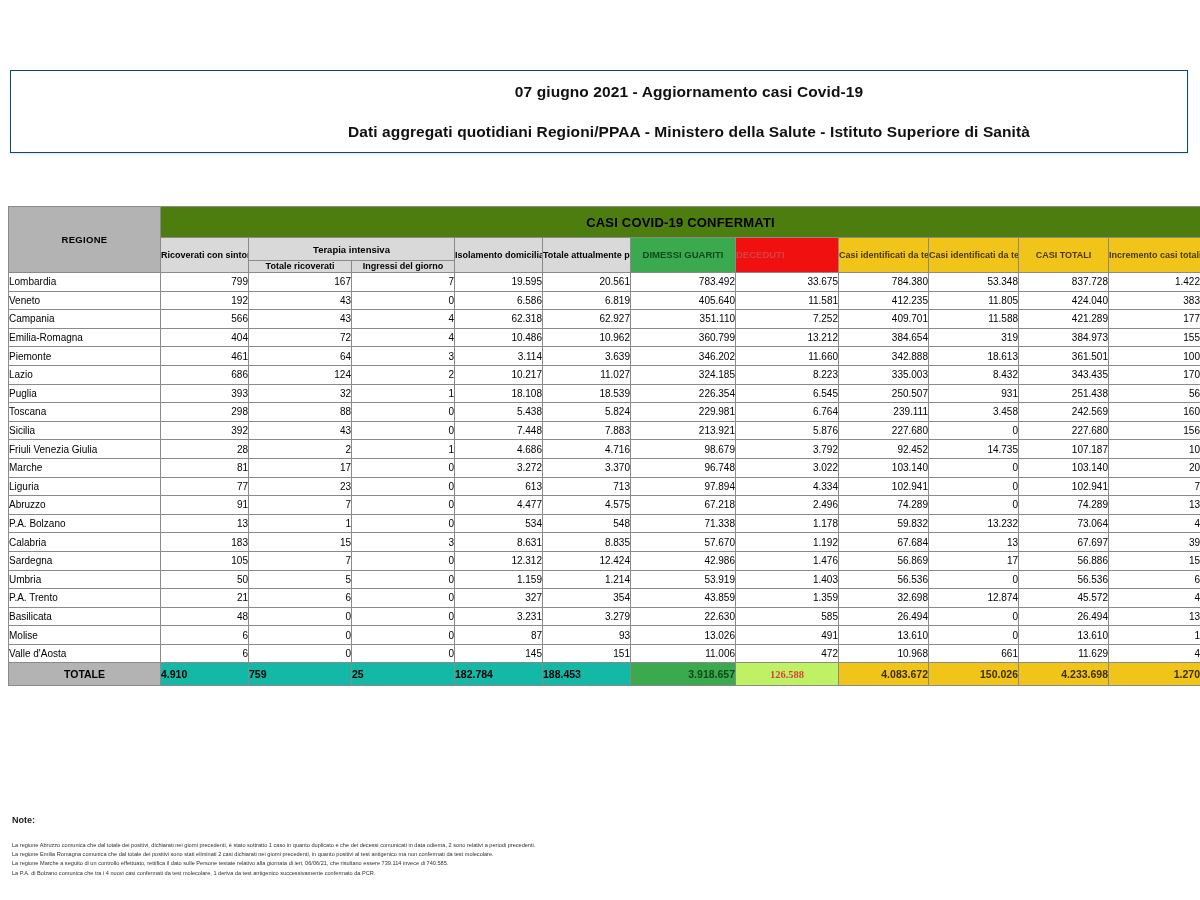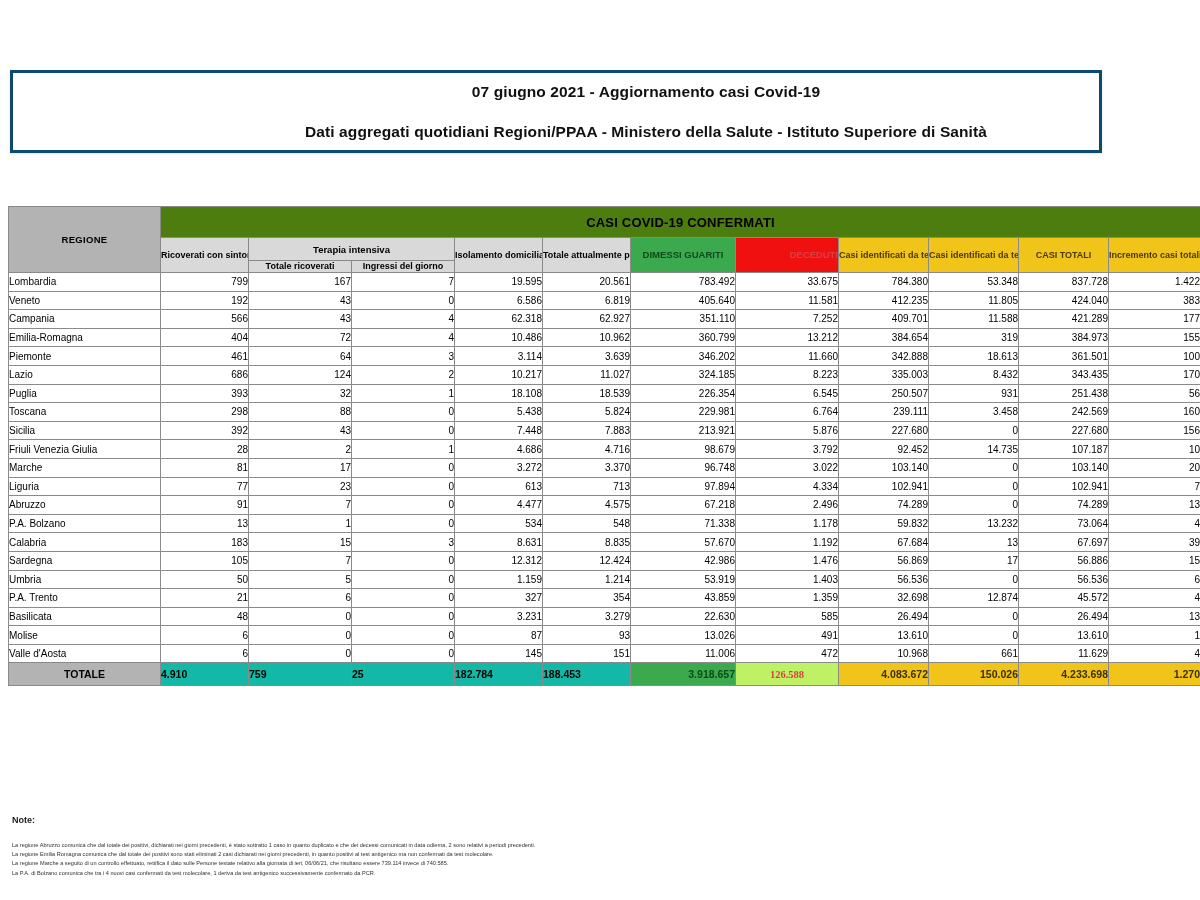--- a/index.html
+++ b/index.html
@@ -15,23 +15,23 @@
     color: #000000;
     overflow: hidden;
     position: relative;
   }
 
   
   .title-box {
     position: absolute;
     left: 10px;
     top: 70px;
-    width: 1092px;
+    width: 1178px;
     height: 83px;
-    border: 3px solid #0c4a6e;
+    border: 1px solid #0c4a6e;
     background: #ffffff;
     box-sizing: border-box;
     display: flex;
     flex-direction: column;
     justify-content: center;
     align-items: center;
     box-shadow: 0 1px 2px rgba(0,0,0,0.12);
   }
   .title-line1 {
     font-size: 15.5px;
@@ -112,21 +112,21 @@
     vertical-align: middle;
     font-weight: bold;
     font-size: 9.5px;
     line-height: 12px;
     white-space: normal;
     padding: 2px 3px;
   }
   .hdr-red {
     background: #F01010;
     color: #d94040;
-    text-align: right;
+    text-align: left;
     vertical-align: middle;
     font-weight: bold;
     font-size: 9.5px;
     line-height: 12px;
     white-space: normal;
     padding: 2px 3px;
   }
   .hdr-gold {
     background: #F0C418;
     color: #4a3a00;

